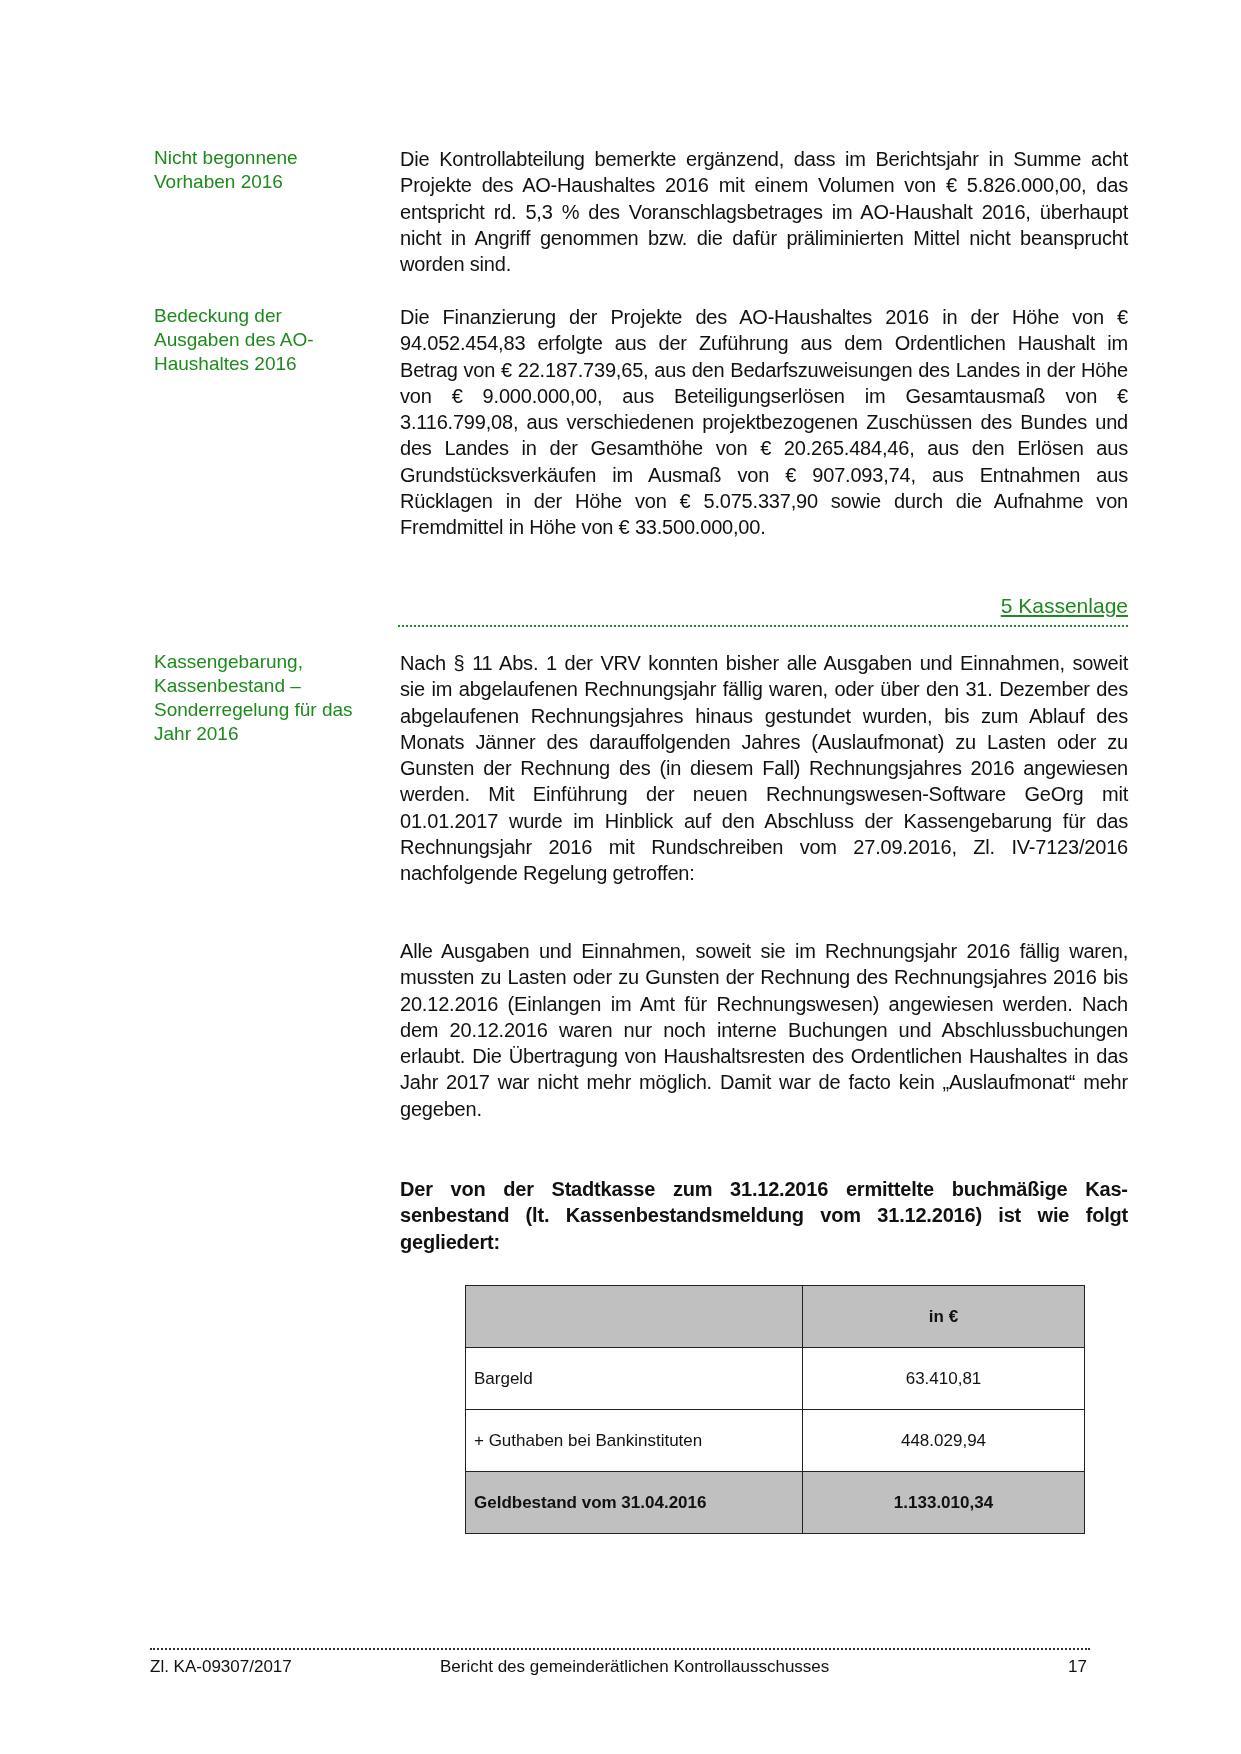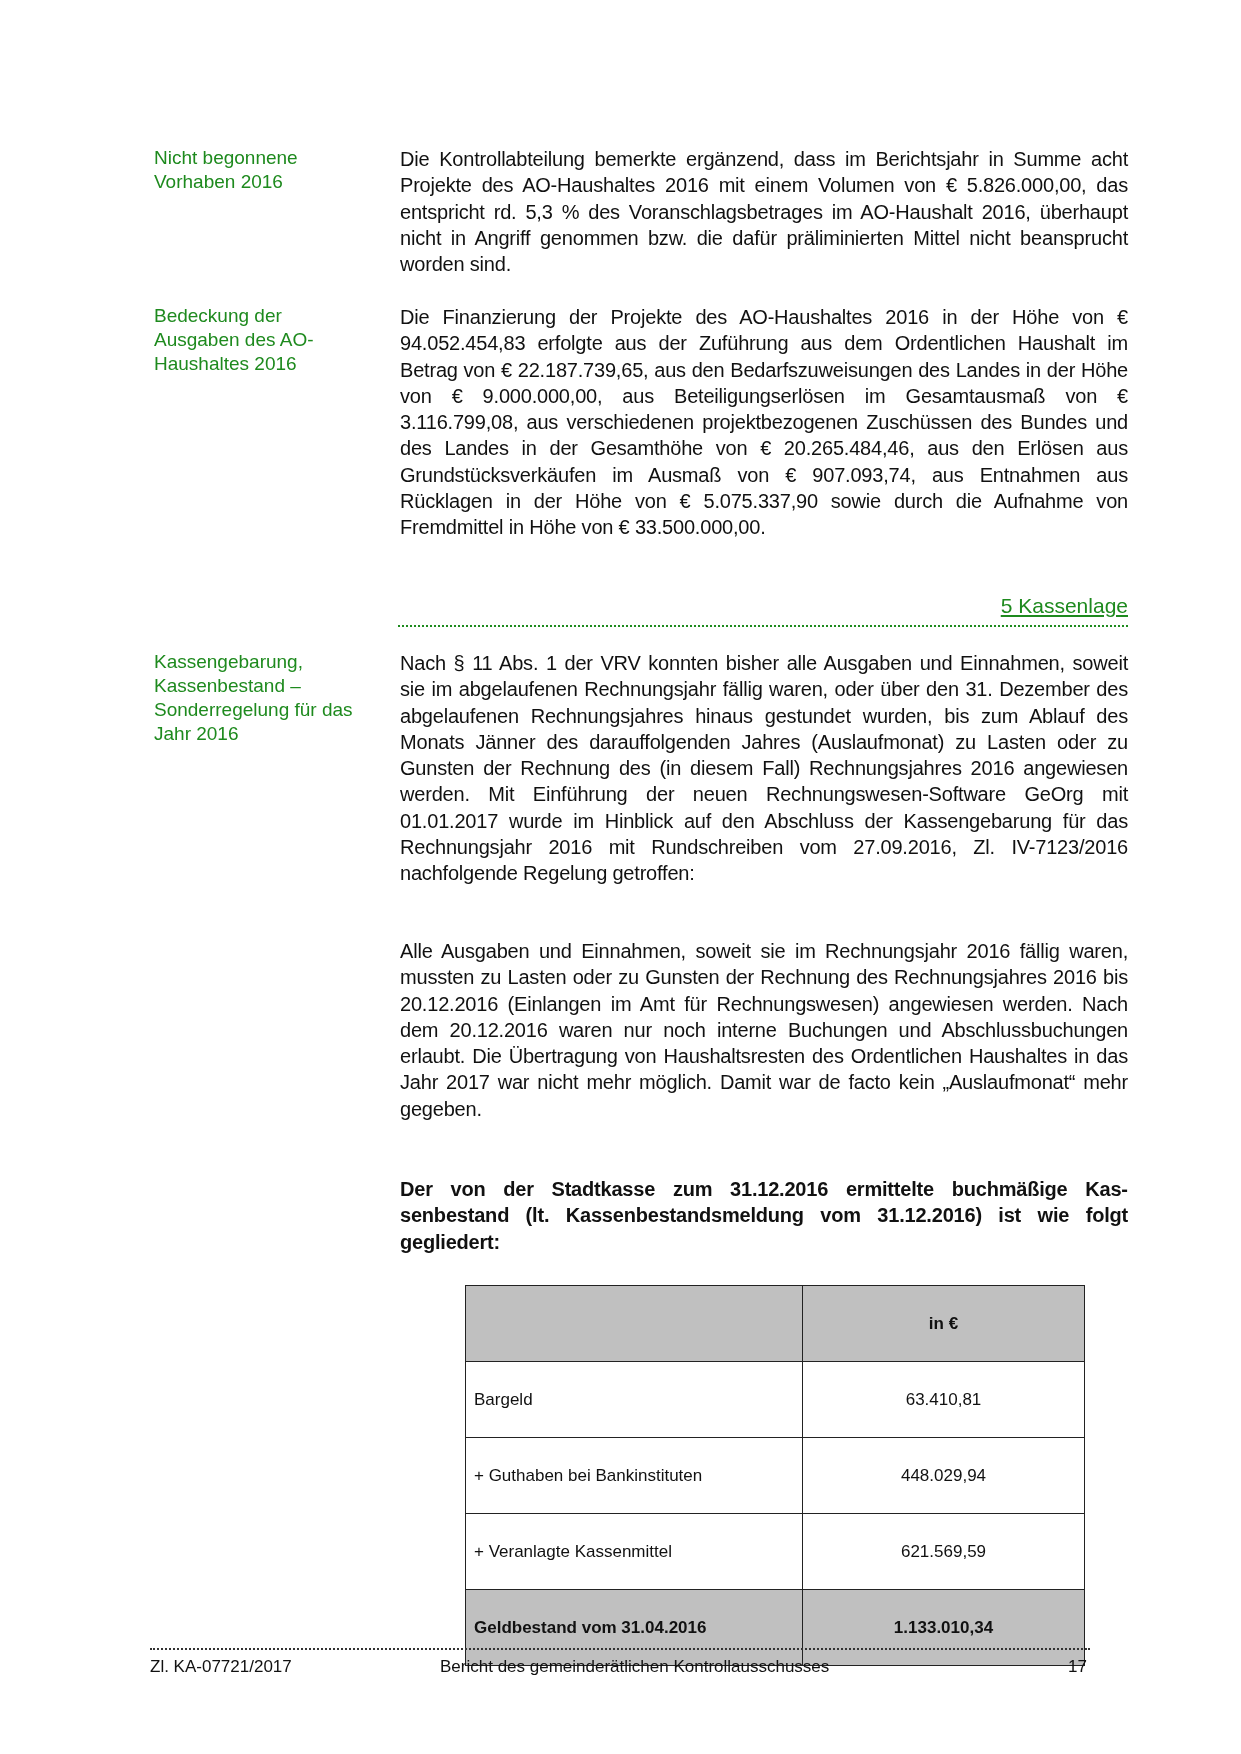--- a/index.html
+++ b/index.html
@@ -9,21 +9,21 @@
                  font-size: 19px; line-height: 24px; }
   .para { position: absolute; left: 400px; width: 728px; font-size: 20px;
           line-height: 26.3px; text-align: justify; hyphens: manual;
           font-family: "Liberation Sans", sans-serif; letter-spacing: -0.2px; }
   .section-head { position: absolute; left: 400px; width: 728px; top: 594px;
                   text-align: right; color: #1e8a1e; font-size: 21px; text-decoration: underline; }
   .section-rule { position: absolute; left: 398px; width: 730px; top: 625px;
                   border-top: 2px dotted #1e8a1e; height: 0; }
   table.cash { position: absolute; left: 465px; top: 1285px; width: 620px;
                border-collapse: collapse; font-size: 17px; }
-  table.cash td { border: 1.5px solid #222; height: 45px; padding: 15px 8px; }
+  table.cash td { border: 1.5px solid #222; height: 45px; padding: 8px 8px; }
   table.cash td.num { text-align: center; width: 265px; }
   table.cash tr.head td, table.cash tr.total td { background: #c0c0c0; font-weight: bold; }
   .footer-rule { position: absolute; left: 150px; width: 940px; top: 1648px;
                  border-top: 2px dotted #333; }
   .footer { position: absolute; top: 1657px; font-size: 17px; color: #111; }
 </style>
 </head>
 <body>
 
 <div class="margin-note" style="top:146px;">Nicht begonnene Vorhaben 2016</div>
@@ -47,27 +47,23 @@
     <td class="num">in €</td>
   </tr>
   <tr>
     <td>Bargeld</td>
     <td class="num">63.410,81</td>
   </tr>
   <tr>
     <td>+ Guthaben bei Bankinstituten</td>
     <td class="num">448.029,94</td>
   </tr>
-  <tr>
-    <td>+ Veranlagte Kassenmittel</td>
-    <td class="num">621.569,59</td>
-  </tr>
   <tr class="total">
     <td>Geldbestand vom 31.04.2016</td>
     <td class="num">1.133.010,34</td>
   </tr>
 </tbody>
   </table>
 
 <div class="footer-rule"></div>
-<div class="footer" style="left:150px;">Zl. KA-07721/2017</div>
+<div class="footer" style="left:150px;">Zl. KA-09307/2017</div>
 <div class="footer" style="left:440px;">Bericht des gemeinderätlichen Kontrollausschusses</div>
 <div class="footer" style="left:1068px;">17</div>
 
 </body></html>

